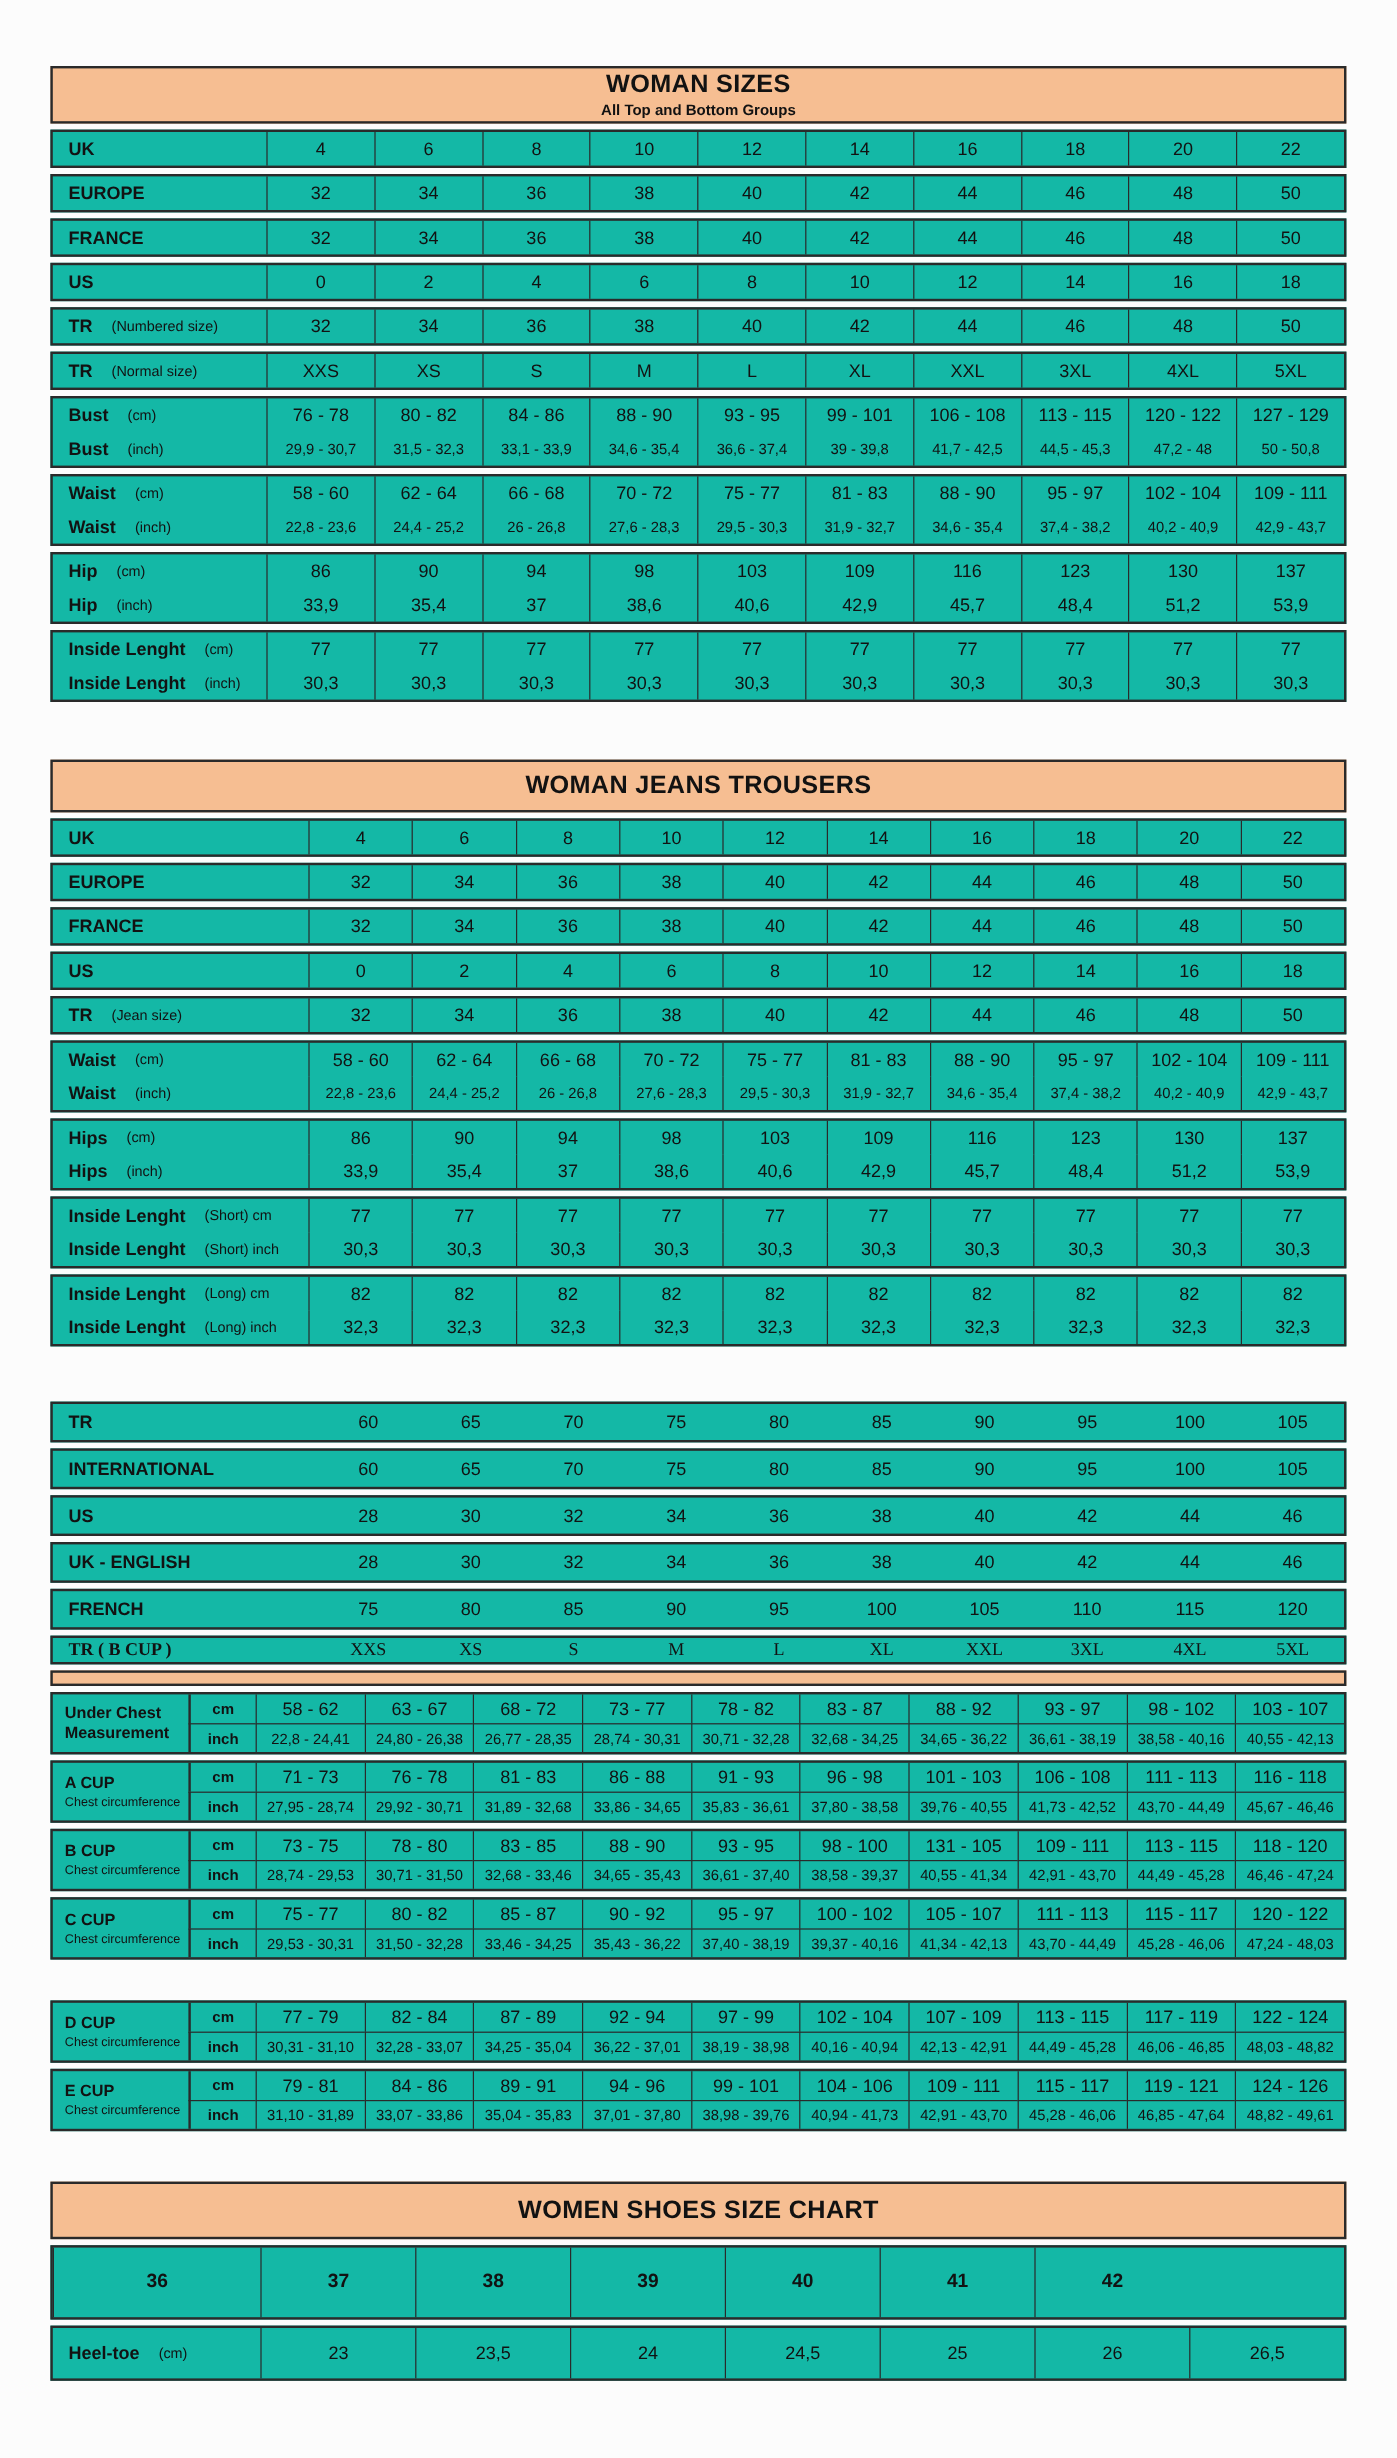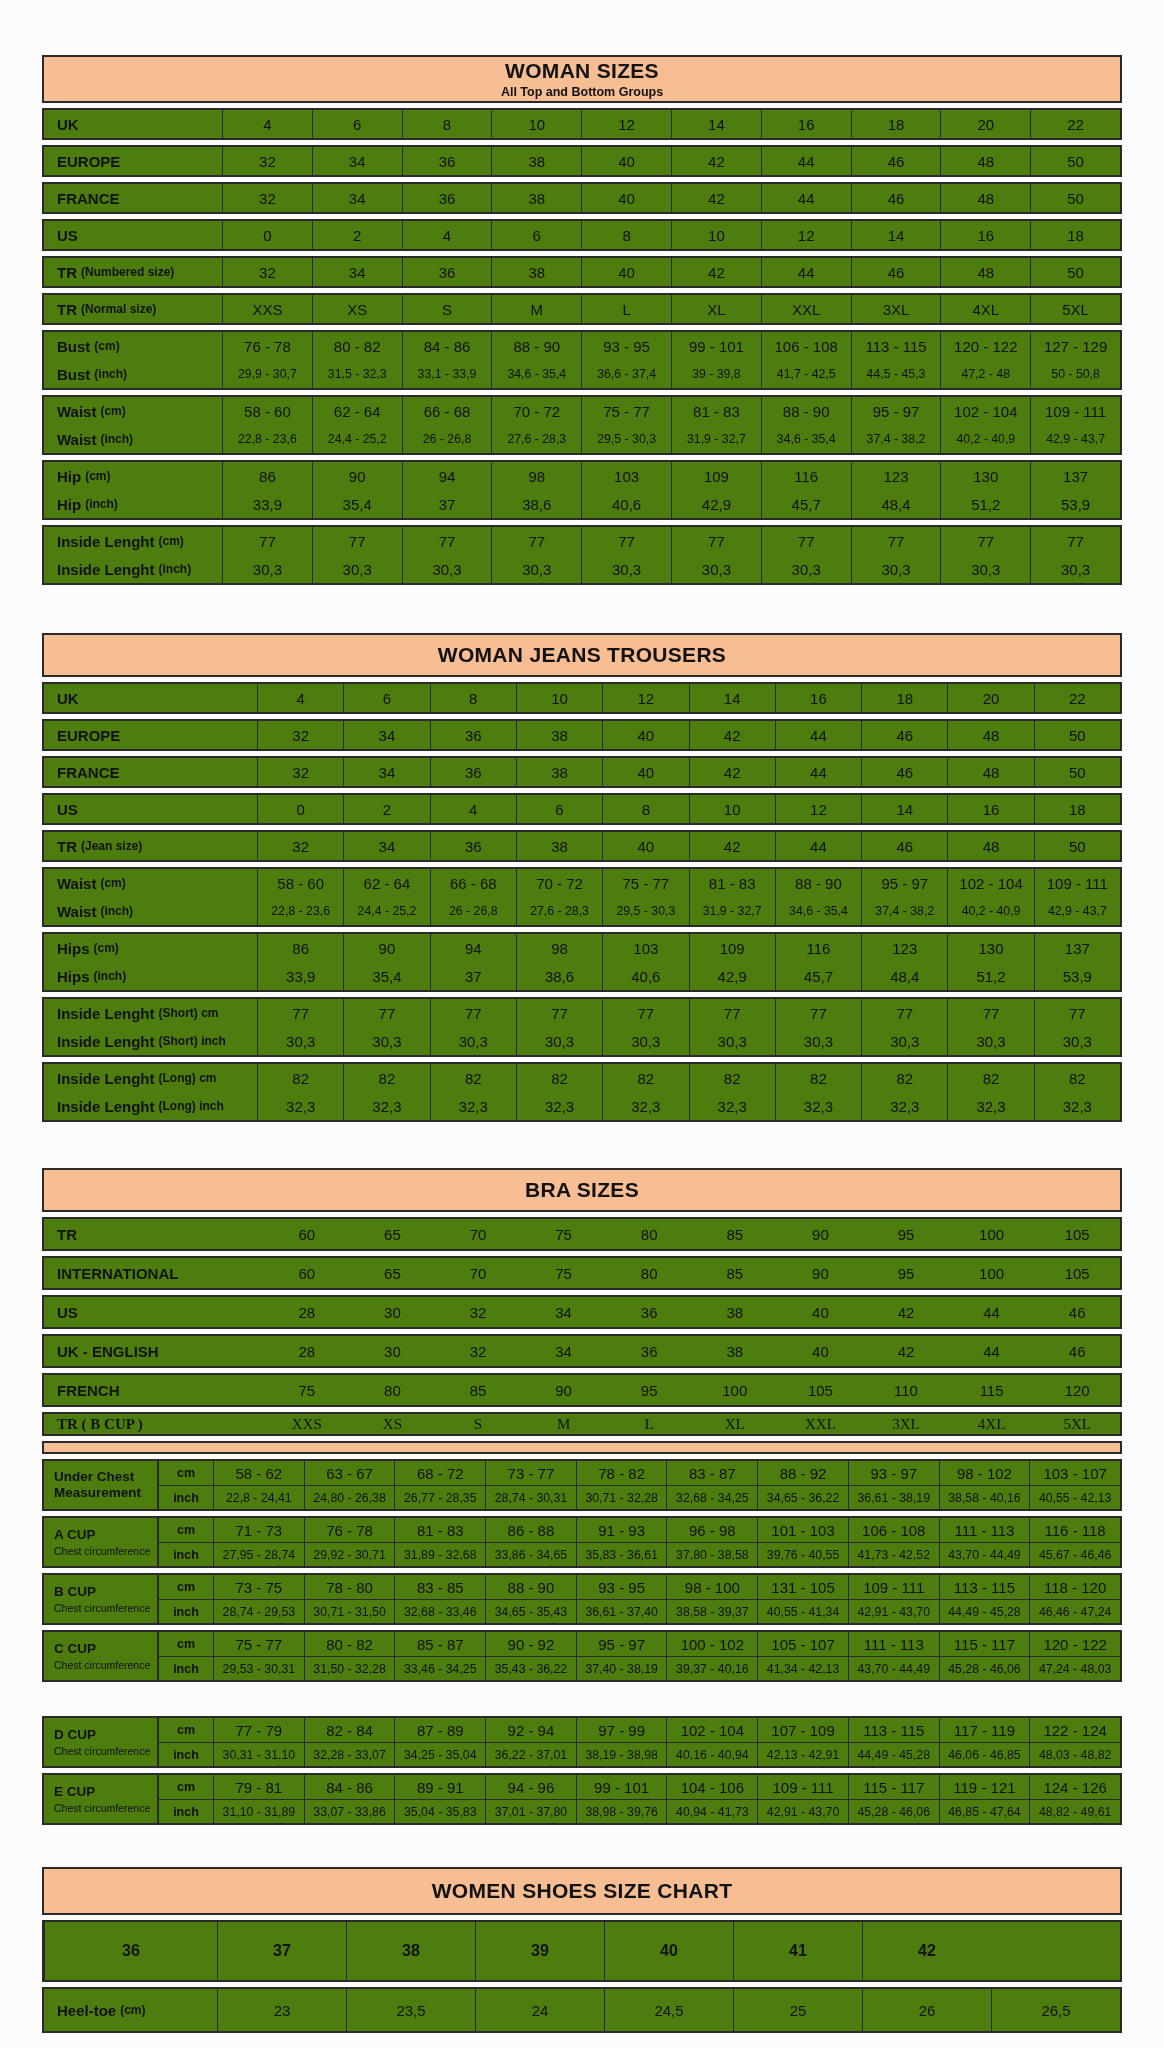--- a/index.html
+++ b/index.html
@@ -18,35 +18,35 @@
 
   .band{
     background:var(--hdr,#f6be92);
     border:2px solid var(--bd,#262626);
     display:flex;flex-direction:column;align-items:center;justify-content:center;
   }
   .band-title{font-size:21px;font-weight:bold;letter-spacing:.3px;line-height:1.1}
   .band-sub{font-size:12.5px;font-weight:bold;margin-top:2px}
 
   .grp{
-    background:#4d7c0f;
+    background:#14b8a6;
     border:2px solid var(--bd,#262626);
     margin-top:5px;
   }
   .sep-band{
     height:13px;background:var(--hdr,#f6be92);
     border:2px solid var(--bd,#262626);margin-top:5px;
   }
 
   .row{display:grid;align-items:stretch}
   .cell{display:flex;align-items:center;justify-content:center;overflow:hidden}
 
   .rlabel{justify-content:flex-start;padding-left:13px;white-space:nowrap}
   .rlabel .lm{font-weight:bold;font-size:15px}
-  .rlabel .ls{font-weight:bold;font-size:12px;margin-left:4px}
+  .rlabel .ls{font-weight:normal;font-size:12px;margin-left:16px}
 
   .val{font-size:15px;white-space:nowrap}
   .val.sm{font-size:12.3px}
   .val.b{font-weight:bold;font-size:16px}
   .val.vb{border-left:1.5px solid var(--bd,#262626)}
 
   
   .cupsgrp{display:grid}
   .cupsgrp .unit{font-weight:bold;font-size:12.5px;border-left:2px solid var(--bd,#262626)}
   .cupsgrp .r2{border-top:1.4px solid var(--bd,#262626)}
@@ -525,23 +525,20 @@
           <div class="cell val vb">32,3</div>
           <div class="cell val vb">32,3</div>
           <div class="cell val vb">32,3</div>
           <div class="cell val vb">32,3</div>
           <div class="cell val vb">32,3</div>
           <div class="cell val vb">32,3</div>
         </div>
       </div>
     </section>
   <section class="tbl" data-table-id="bra-sizes">
-      <div class="band" style="height: 44px;">
-        <div class="band-title">BRA SIZES</div>
-      </div>
       <div class="grp">
         <div class="row" style="height: 30px; grid-template-columns: 220px repeat(10, 1fr);">
           <div class="cell rlabel">
             <span class="lm">TR</span>
           </div>
           <div class="cell val">60</div>
           <div class="cell val">65</div>
           <div class="cell val">70</div>
           <div class="cell val">75</div>
           <div class="cell val">80</div>

